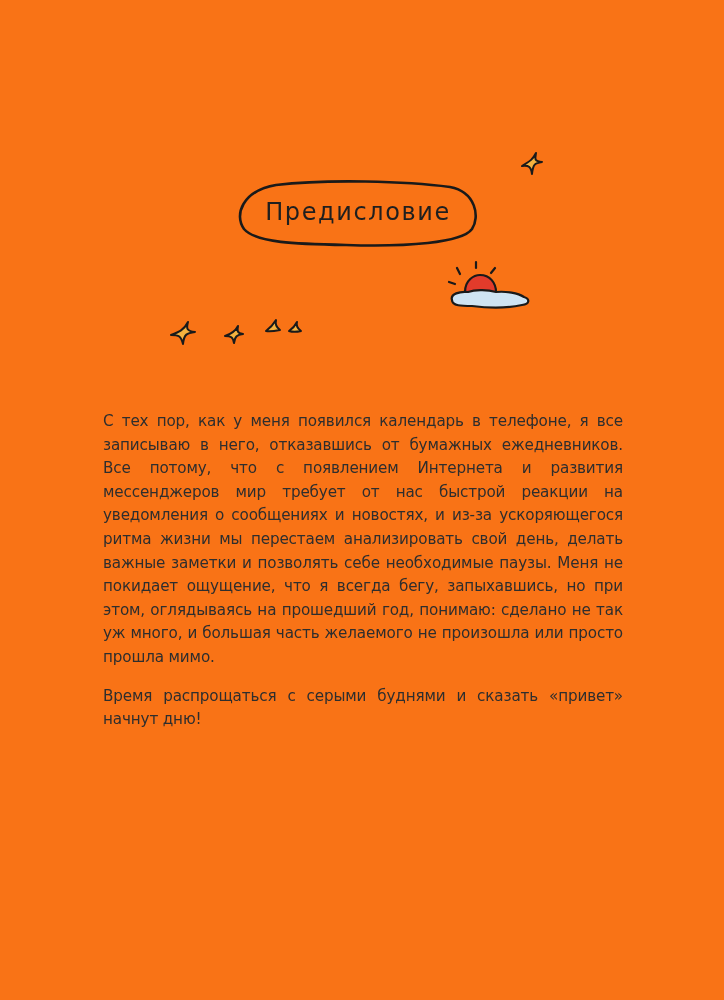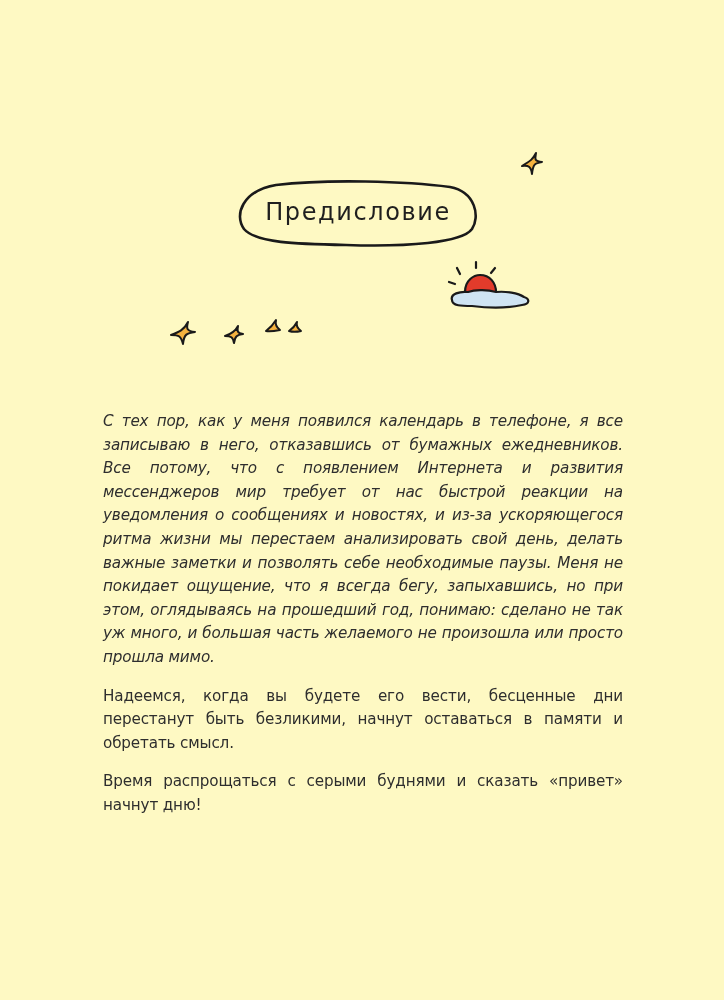--- a/index.html
+++ b/index.html
@@ -12,21 +12,21 @@
       height: 1000px;
       position: relative;
       overflow: hidden;
       font-family: "DejaVu Sans", sans-serif;
       color: #2b2b2b;
     }
     .page {
       position: absolute;
       left: 0; top: 0;
       width: 724px; height: 1000px;
-      background: #fef9c3;
+      background: #f97316;
     }
     .title-wrap {
       position: absolute;
       left: 236px;
       top: 177px;
       width: 244px;
       height: 72px;
     }
     .title-wrap svg {
       position: absolute;
@@ -58,21 +58,20 @@
       line-height: 23.6px;
       color: #2e2e2e;
       text-align: justify;
       letter-spacing: -0.15px;
     }
     .body-text p {
       margin: 0 0 15px 0;
       hyphens: manual;
     }
     .body-text p.italic {
-      font-style: italic;
       font-family: "DejaVu Sans", sans-serif;
     }
   </style>
 </head>
 <body>
 
 <div class="page">
 
   <div class="title-wrap">
     <svg width="244" height="72" viewBox="0 0 244 72">
@@ -104,17 +103,16 @@
   </svg>
   <svg class="deco" style="left:263px;top:318px;" width="20" height="18" viewBox="0 0 20 18">
     <path d="M13 2 C12 6,13 9,17 12 C12 13,7 14,3 13 C7 10,10 7,13 2 Z" fill="#f4b23f" stroke="#1a1a1a" stroke-width="2" stroke-linejoin="round"></path>
   </svg>
   <svg class="deco" style="left:286px;top:320px;" width="18" height="16" viewBox="0 0 18 16">
     <path d="M11 2 C10 5,11 8,15 11 C11 12,6 12,3 11 C6 9,9 6,11 2 Z" fill="#f4b23f" stroke="#1a1a1a" stroke-width="2" stroke-linejoin="round"></path>
   </svg>
 
   <div class="body-text">
     <p class="italic">С тех пор, как у меня появился календарь в телефоне, я все записываю в него, отказавшись от бумажных ежедневников. Все потому, что с появлением Интернета и развития мессенджеров мир требует от нас быстрой реакции на уведомления о сообщениях и новостях, и из-за ускоряющегося ритма жизни мы перестаем анализировать свой день, делать важные заметки и позволять себе необходимые паузы. Меня не покидает ощущение, что я всегда бегу, запыхавшись, но при этом, оглядываясь на прошедший год, понимаю: сделано не так уж много, и большая часть желаемого не произошла или просто прошла мимо.</p>
-    <p>Надеемся, когда вы будете его вести, бесценные дни перестанут быть безликими, начнут оставаться в памяти и обретать смысл.</p>
     <p>Время распрощаться с серыми буднями и сказать «привет» начнут дню!</p>
   </div>
 
 </div>
 
 </body></html>

